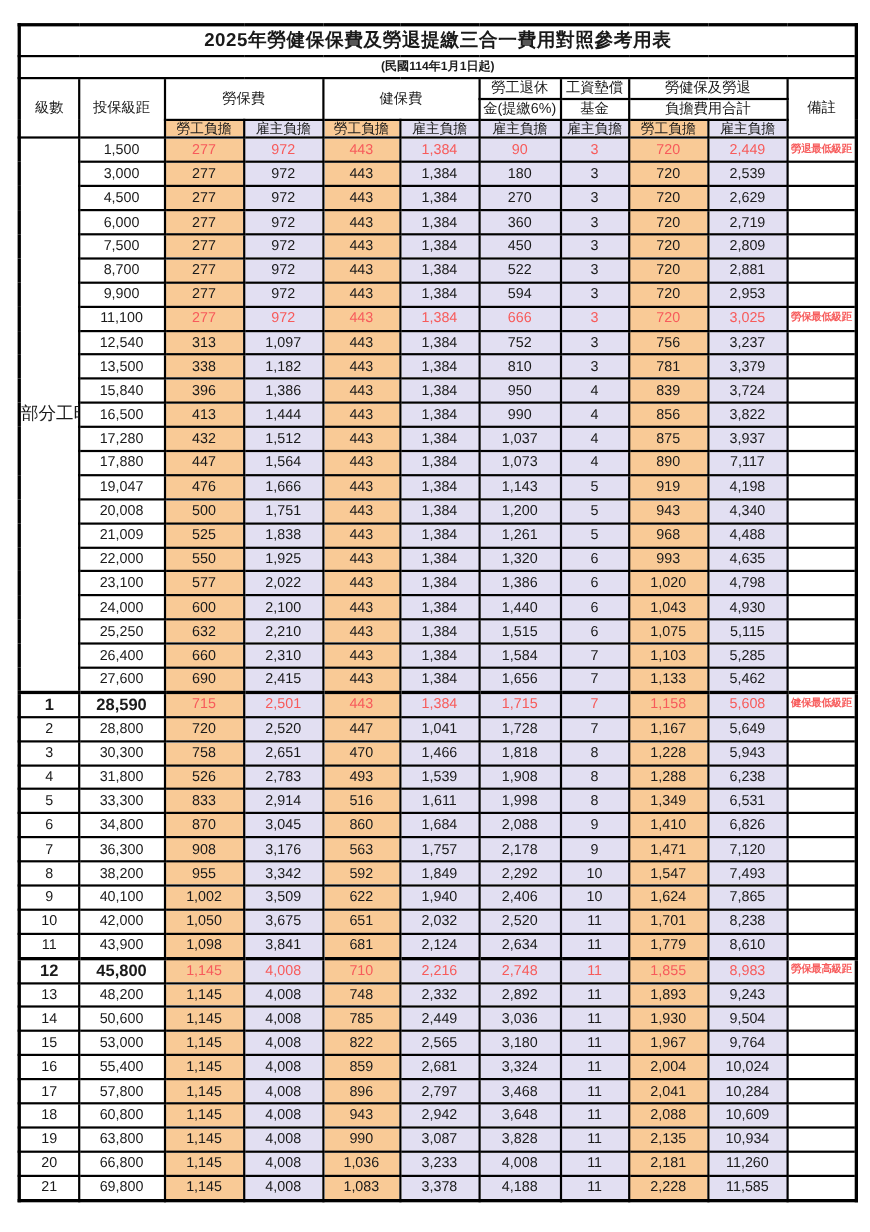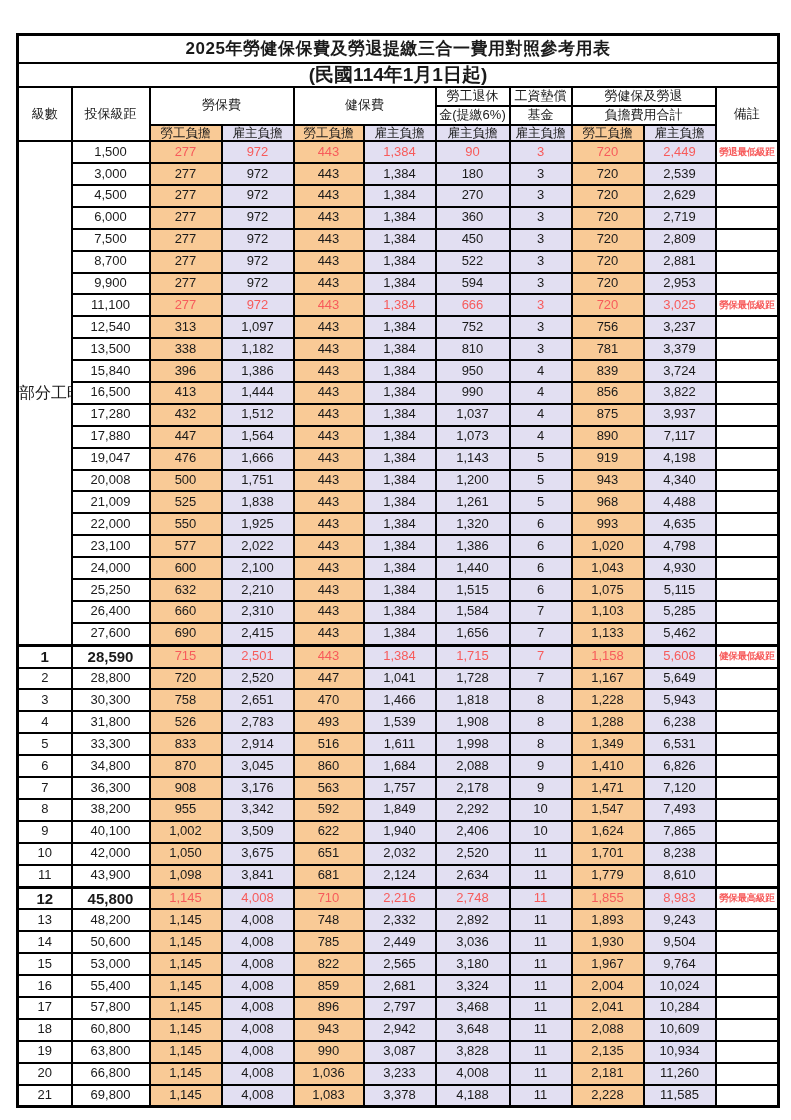--- a/index.html
+++ b/index.html
@@ -5,32 +5,32 @@
   :root{
     --emp:#F9CA96; --er:#E2DFF2; --red:#F75B5B; --ink:#1A1A1A; --line:#000;
   }
   html,body{margin:0;padding:0;}
   body{
     width:791px;height:1120px;background:#ffffff;
     font-family:"Liberation Sans", sans-serif;color:var(--ink);
   }
   .sheet{position:relative;width:791px;height:1120px;background:#fff;overflow:hidden;}
   table.ref{
-    position:absolute;left:16px;top:33px;width:761px;
+    position:absolute;left:16px;top:21px;width:761px;
     border-collapse:collapse;table-layout:fixed;
     border:3px solid var(--line);
   }
   th,td{
     border:2px solid var(--line);
     padding:0;margin:0;text-align:center;vertical-align:middle;
     font-size:13px;font-weight:normal;color:var(--ink);
     white-space:nowrap;overflow:hidden;line-height:1.15;
   }
   tr.title-row th{height:26px;font-size:17px;font-weight:bold;letter-spacing:.5px;}
-  tr.subtitle-row th{height:18px;font-size:19px;font-weight:bold;text-align:center;}
+  tr.subtitle-row th{height:18px;font-size:11px;font-weight:bold;text-align:center;}
   tr.h1 th,tr.h2 th{height:17px;font-size:13px;}
   tr.h3 th{height:14px;font-size:12.5px;margin-left:36px;}
   tbody td{height:19.9px;}
   .emp{background:var(--emp);}
   .er{background:var(--er);}
   td.lv,td.amt,td.note{background:#fff;}
   td.note{font-size:9.5px;font-weight:bold;color:var(--red);letter-spacing:-0.3px;}
   tr.hl td.v{color:var(--red);}
   tr.bold td{border-top:3px solid var(--line);}
   tr.bold td.lv,tr.bold td.amt{font-weight:bold;font-size:15px;}

